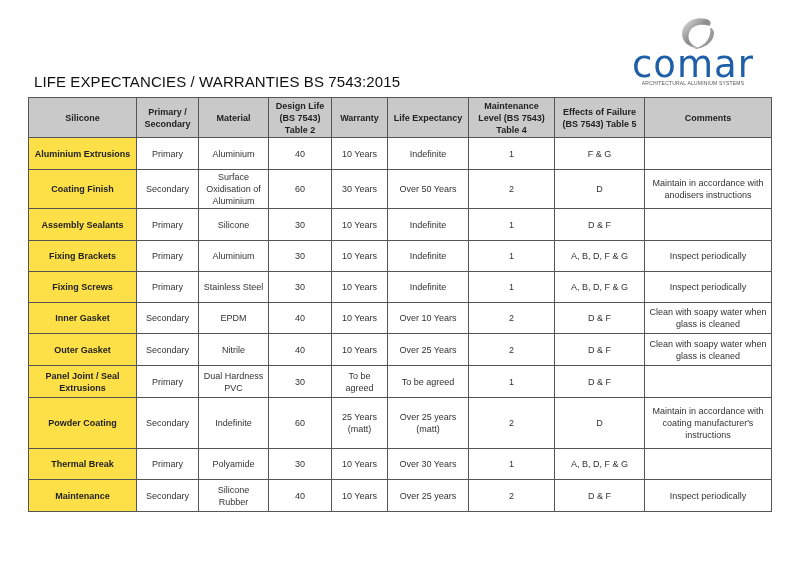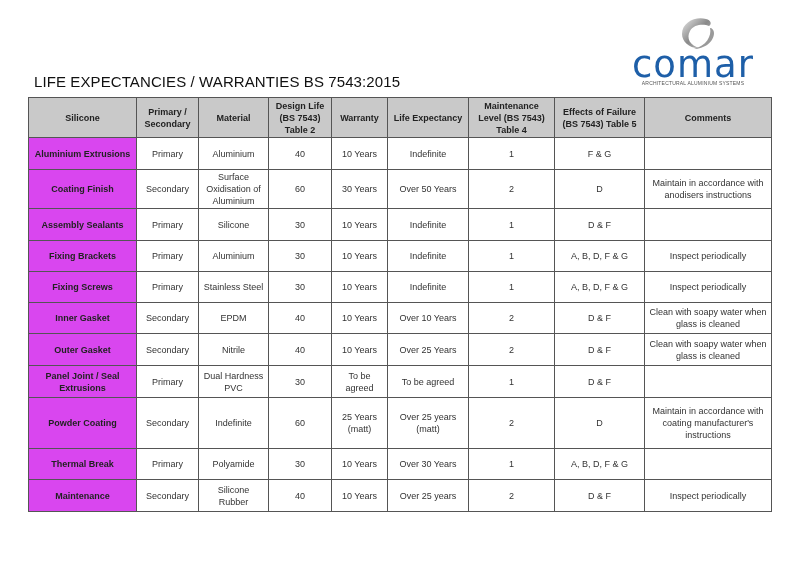--- a/index.html
+++ b/index.html
@@ -5,21 +5,21 @@
   html, body { margin: 0; padding: 0; background: #ffffff; }
   body { width: 800px; height: 565px; position: relative; overflow: hidden; font-family: "Liberation Sans", sans-serif; color: #222; }
   .title { position: absolute; left: 34px; top: 37px; font-size: 15px; font-weight: normal; color: #111; letter-spacing: 0.1px; margin-top: 36px; }
   .logo { position: absolute; left: 618px; top: 14px; width: 150px; height: 74px; }
   .logo .swirl { position: absolute; left: 58px; top: 2px; width: 40px; height: 36px; }
   .logo .word { position: absolute; left: 0; top: 34px; width: 150px; text-align: center; font-size: 37px; letter-spacing: 1px; color: #1e5fa8; font-family: "DejaVu Sans", sans-serif; line-height: 34px; }
   .logo .tag { position: absolute; left: 0; top: 66px; width: 150px; text-align: center; font-size: 5px; color: #555; letter-spacing: 0.2px; }
   table { position: absolute; left: 28px; top: 97px; border-collapse: collapse; table-layout: fixed; width: 743px; font-size: 9px; }
   td, th { border: 1.3px solid #555; text-align: center; vertical-align: middle; padding: 1px 3px; line-height: 12px; }
   th { background: #c9c9c9; font-weight: bold; color: #222; height: 37px; }
-  td.comp { background: #d946ef; font-weight: bold; color: #222; }
+  td.comp { background: #fde047; font-weight: bold; color: #222; }
   td { background: #fff; color: #333; }
 </style>
 </head>
 <body>
 
 <div class="title">LIFE EXPECTANCIES / WARRANTIES BS 7543:2015</div>
 
 <div class="logo">
   <svg class="swirl" viewBox="0 0 40 36">
     <defs>

